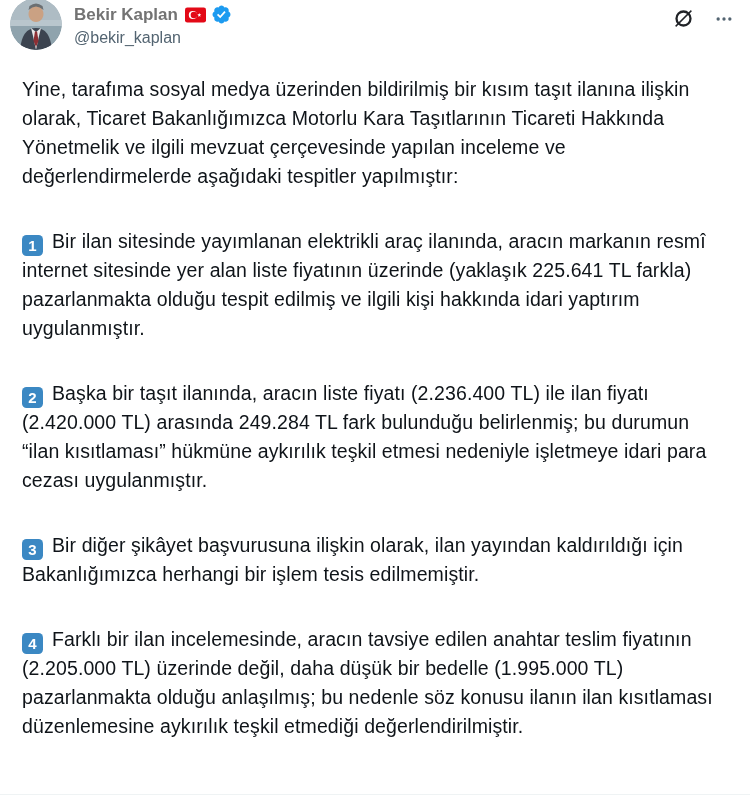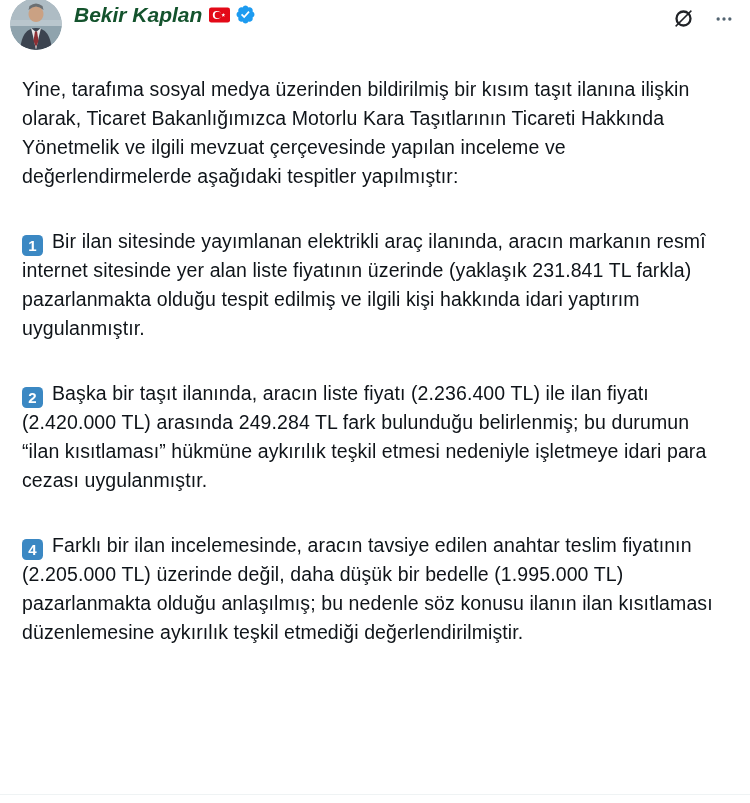--- a/index.html
+++ b/index.html
@@ -25,22 +25,22 @@
     border-radius: 50%;
     overflow: hidden;
     flex: 0 0 52px;
     margin-top: -2px;
     cursor: pointer;
   }
   .avatar svg { display: block; }
   .author-block { margin-left: 12px; padding-top: 4px; min-width: 0; }
   .name-row { display: flex; align-items: center; gap: 5px; }
   .author-name {
-    font-size: 21px; font-weight: 700; line-height: 21px;
-    color: #14532d; white-space: nowrap; cursor: pointer; font-style: italic;
+    font-size: 17px; font-weight: 700; line-height: 21px;
+    color: #737373; white-space: nowrap; cursor: pointer;
   }
   .flag { width: 21px; height: 16px; margin-left: 2px; }
   .verified { width: 21px; height: 21px; }
   .author-handle {
     font-size: 16px; line-height: 21px; color: #536471; margin-top: 2px;
     cursor: pointer;
   }
   .header-actions {
     margin-left: auto;
     display: flex; align-items: center; gap: 16px;
@@ -117,20 +117,21 @@
         <svg class="flag" viewBox="0 0 36 26">
           <rect width="36" height="26" rx="4" fill="#e30917"></rect>
           <circle cx="13.5" cy="13" r="7" fill="#ffffff"></circle>
           <circle cx="15.3" cy="13" r="5.6" fill="#e30917"></circle>
           <polygon fill="#ffffff" points="24.5,9.4 25.38,11.79 27.92,11.89 25.93,13.46 26.62,15.91 24.5,14.5 22.38,15.91 23.07,13.46 21.08,11.89 23.62,11.79"></polygon>
         </svg>
         <svg class="verified" viewBox="0 0 24 24">
           <path fill="#1d9bf0" fill-rule="evenodd" d="M22.25 12c0-1.43-.88-2.67-2.19-3.34.46-1.39.2-2.9-.81-3.91s-2.52-1.27-3.91-.81c-.66-1.31-1.91-2.19-3.34-2.19s-2.67.88-3.33 2.19c-1.4-.46-2.91-.2-3.92.81s-1.26 2.52-.8 3.91c-1.31.67-2.2 1.91-2.2 3.34s.89 2.67 2.2 3.34c-.46 1.39-.21 2.9.8 3.91s2.52 1.26 3.91.81c.67 1.31 1.91 2.19 3.34 2.19s2.68-.88 3.34-2.19c1.39.45 2.9.2 3.91-.81s1.27-2.52.81-3.91c1.31-.67 2.19-1.91 2.19-3.34zm-11.71 4.2L6.8 12.46l1.41-1.42 2.26 2.26 4.8-5.23 1.47 1.36-6.2 6.77z"></path>
         </svg>
       </div>
+      <div class="author-handle">@bekir_kaplan</div>
     </div>
 
     <div class="header-actions">
       <button class="icon-btn grok-icon">
         <svg viewBox="0 0 24 24" fill="none">
           <circle cx="12" cy="12" r="8" stroke="#202327" stroke-width="2.6"></circle>
           <line x1="3" y1="21" x2="21" y2="3" stroke="#202327" stroke-width="1.7"></line>
         </svg>
       </button>
       <button class="icon-btn more-icon">
@@ -141,27 +142,30 @@
         </svg>
       </button>
     </div>
 
   </div>
 
   <div class="tweet-body">
     <p><span>Yine, tarafıma sosyal medya üzerinden bildirilmiş bir kısım taşıt ilanına ilişkin olarak, Ticaret Bakanlığımızca Motorlu Kara Taşıtlarının Ticareti Hakkında Yönetmelik ve ilgili mevzuat çerçevesinde yapılan inceleme ve değerlendirmelerde aşağıdaki tespitler yapılmıştır:</span></p>
 
     <p>
-      <span class="keycap">1</span><span>Bir ilan sitesinde yayımlanan elektrikli araç ilanında, aracın markanın resmî internet sitesinde yer alan liste fiyatının üzerinde (yaklaşık 231.841 TL farkla) pazarlanmakta olduğu tespit edilmiş ve ilgili kişi hakkında idari yaptırım uygulanmıştır.</span>
+      <span class="keycap">1</span><span>Bir ilan sitesinde yayımlanan elektrikli araç ilanında, aracın markanın resmî internet sitesinde yer alan liste fiyatının üzerinde (yaklaşık 225.641 TL farkla) pazarlanmakta olduğu tespit edilmiş ve ilgili kişi hakkında idari yaptırım uygulanmıştır.</span>
     </p>
 
     <p>
       <span class="keycap">2</span><span>Başka bir taşıt ilanında, aracın liste fiyatı (2.236.400 TL) ile ilan fiyatı (2.420.000 TL) arasında 249.284 TL fark bulunduğu belirlenmiş; bu durumun “ilan kısıtlaması” hükmüne aykırılık teşkil etmesi nedeniyle işletmeye idari para cezası uygulanmıştır.</span>
     </p>
 
+    <p>
+      <span class="keycap">3</span><span>Bir diğer şikâyet başvurusuna ilişkin olarak, ilan yayından kaldırıldığı için Bakanlığımızca herhangi bir işlem tesis edilmemiştir.</span>
+    </p>
 
     <p>
       <span class="keycap">4</span><span>Farklı bir ilan incelemesinde, aracın tavsiye edilen anahtar teslim fiyatının (2.205.000 TL) üzerinde değil, daha düşük bir bedelle (1.995.000 TL) pazarlanmakta olduğu anlaşılmış; bu nedenle söz konusu ilanın ilan kısıtlaması düzenlemesine aykırılık teşkil etmediği değerlendirilmiştir.</span>
     </p>
   </div>
 
   <div class="bottom-divider"></div>
 
 </div>
 

